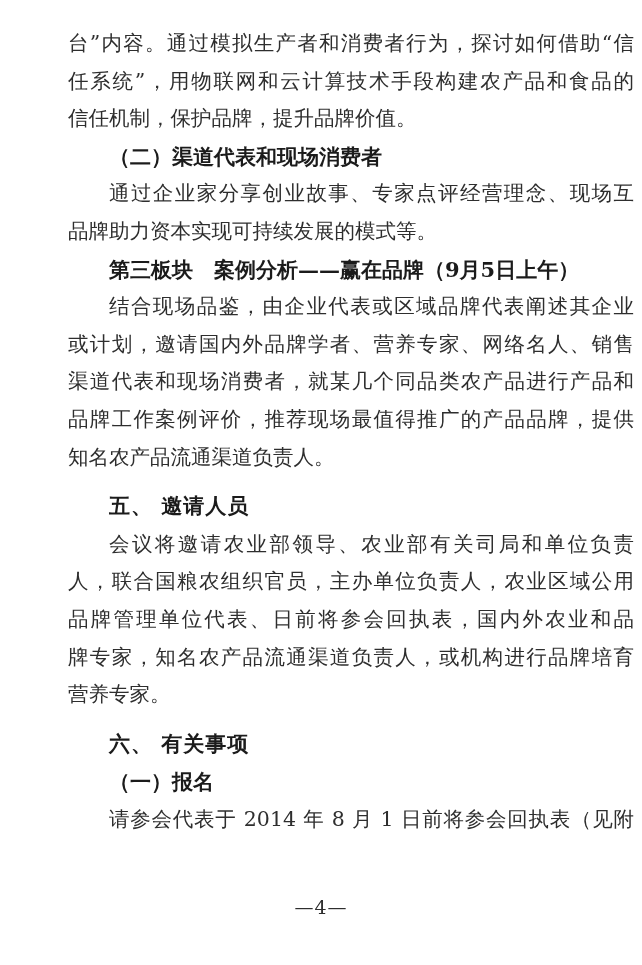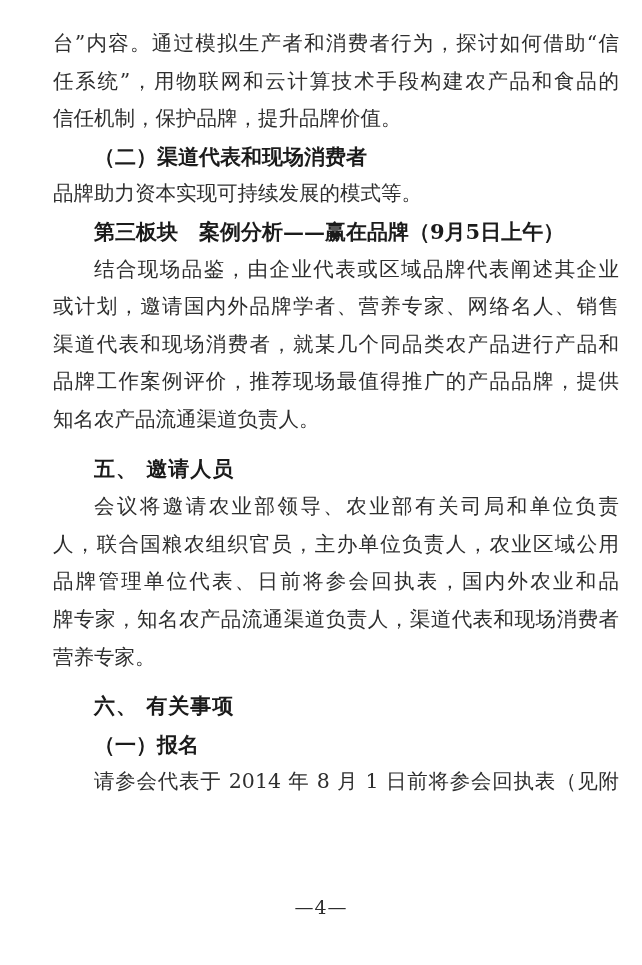--- a/index.html
+++ b/index.html
@@ -12,21 +12,21 @@
   .page {
     position: relative;
     width: 642px;
     height: 965px;
     background: #ffffff;
     overflow: hidden;
   }
   .content {
     position: absolute;
     top: 25px;
-    left: 53px;
+    left: 68px;
     width: 566px;
   }
   .ln {
     height: 37.6px;
     line-height: 37.6px;
     font-size: 20.5px;
     color: #2e2e2e;
     text-align: justify;
     text-justify: inter-character;
     overflow: hidden;
@@ -65,31 +65,32 @@
 </style>
 </head>
 <body>
 
 <div class="page">
   <div class="content">
     <div class="ln fill">台”内容。通过模拟生产者和消费者行为，探讨如何借助“信</div>
     <div class="ln fill">任系统”，用物联网和云计算技术手段构建农产品和食品的</div>
     <div class="ln">信任机制，保护品牌，提升品牌价值。</div>
     <div class="ln h-kai indent">（二）渠道代表和现场消费者</div>
+    <div class="ln fill indent">通过企业家分享创业故事、专家点评经营理念、现场互</div>
     <div class="ln">品牌助力资本实现可持续发展的模式等。</div>
     <div class="ln h-kai indent">第三板块　案例分析——赢在品牌（9月5日上午）</div>
     <div class="ln fill indent">结合现场品鉴，由企业代表或区域品牌代表阐述其企业</div>
     <div class="ln fill">或计划，邀请国内外品牌学者、营养专家、网络名人、销售</div>
     <div class="ln fill">渠道代表和现场消费者，就某几个同品类农产品进行产品和</div>
     <div class="ln fill">品牌工作案例评价，推荐现场最值得推广的产品品牌，提供</div>
     <div class="ln">知名农产品流通渠道负责人。</div>
     <div class="ln h-hei indent">五、 邀请人员</div>
     <div class="ln fill indent">会议将邀请农业部领导、农业部有关司局和单位负责</div>
     <div class="ln fill">人，联合国粮农组织官员，主办单位负责人，农业区域公用</div>
     <div class="ln fill">品牌管理单位代表、日前将参会回执表，国内外农业和品</div>
-    <div class="ln fill">牌专家，知名农产品流通渠道负责人，渠道代表和现场消费者</div>
+    <div class="ln fill">牌专家，知名农产品流通渠道负责人，或机构进行品牌培育</div>
     <div class="ln">营养专家。</div>
     <div class="ln h-hei indent">六、 有关事项</div>
     <div class="ln h-kai indent">（一）报名</div>
     <div class="ln fill indent">请参会代表于 2014 年 8 月 1 日前将参会回执表（见附</div>
   </div>
   <div class="page-number">—4—</div>
 </div>
 
 </body></html>

